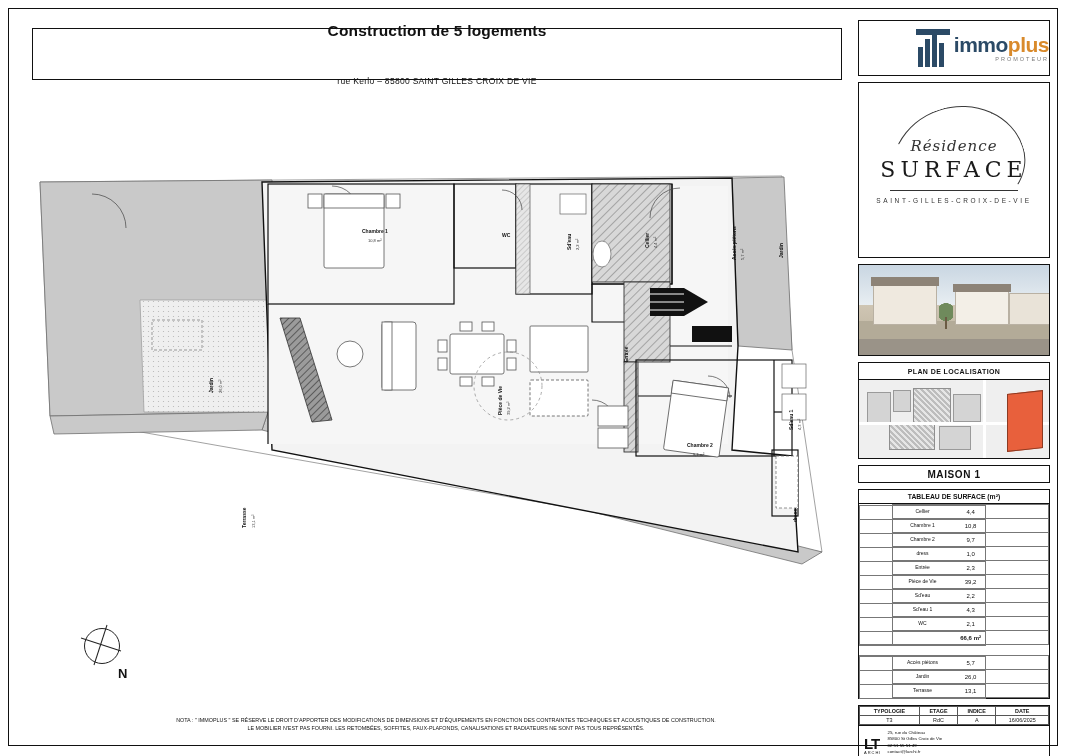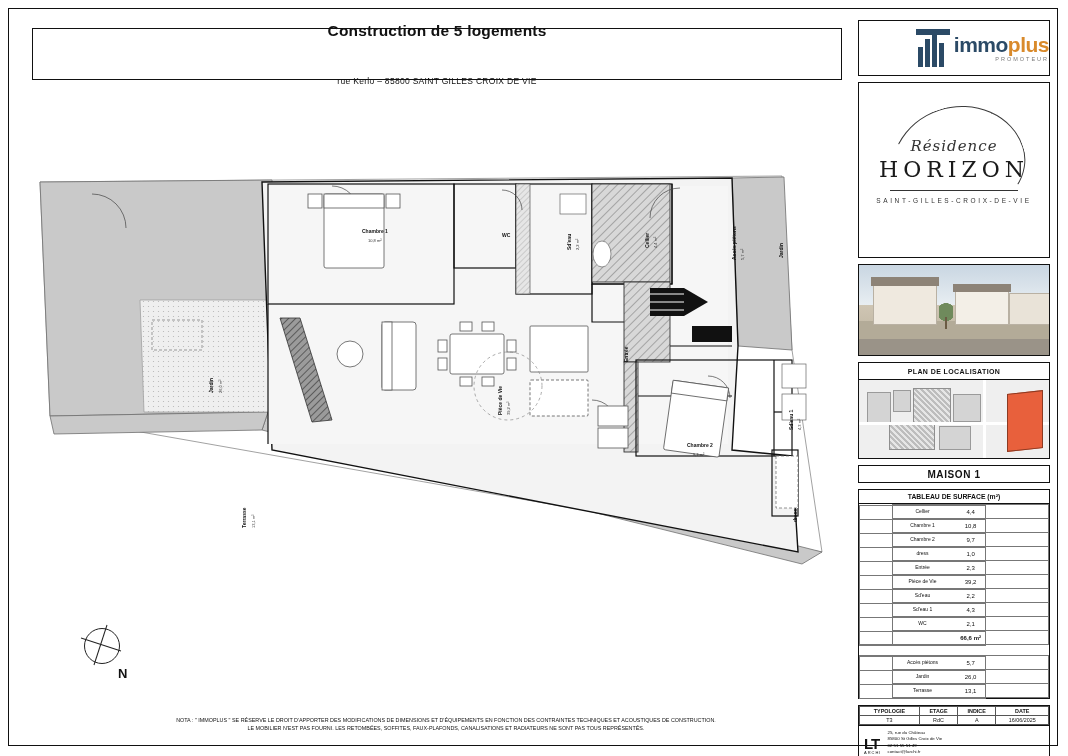--- a/index.html
+++ b/index.html
@@ -303,21 +303,21 @@
       </div>
       <div class="logo-text">
         <div class="w1"><span style="color:#2b4a66">immo</span><span>plus</span></div>
         <div class="w2">PROMOTEUR</div>
       </div>
     </div>
 
     <div class="rbox horizon">
       <div class="swirl"></div>
       <div class="res">Résidence</div>
-      <div class="hz">HORIZON</div>
+      <div class="hz">SURFACE</div>
       <div class="hz-line"></div>
       <div class="sub">SAINT-GILLES-CROIX-DE-VIE</div>
     </div>
 
     <div class="rbox render">
       <div class="sky"></div>
         <div class="ground"></div>
         <div class="road"></div>
       <div class="h1"></div>
         <div class="h2"></div>

